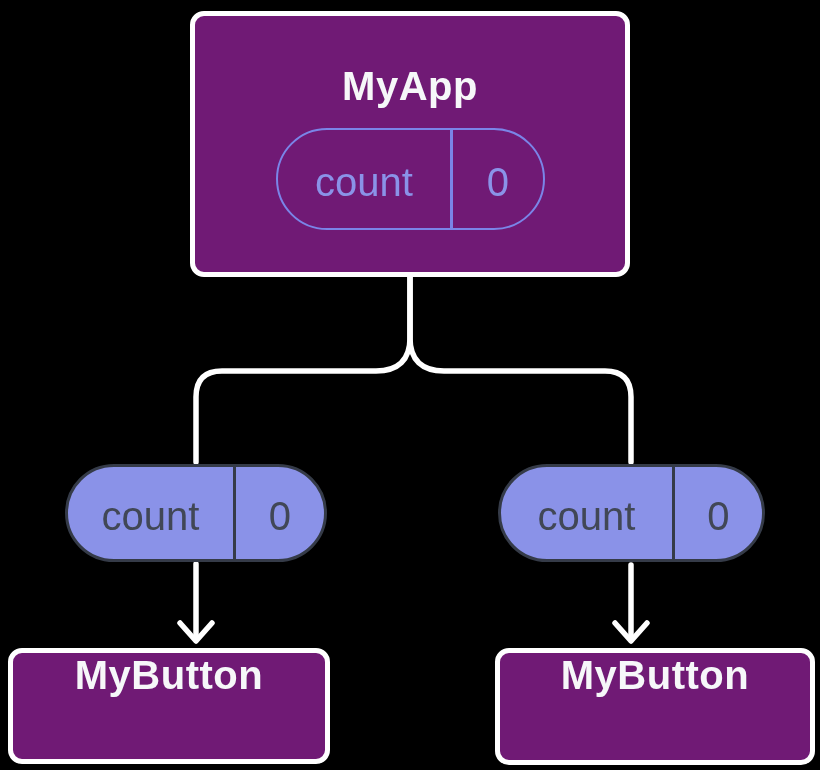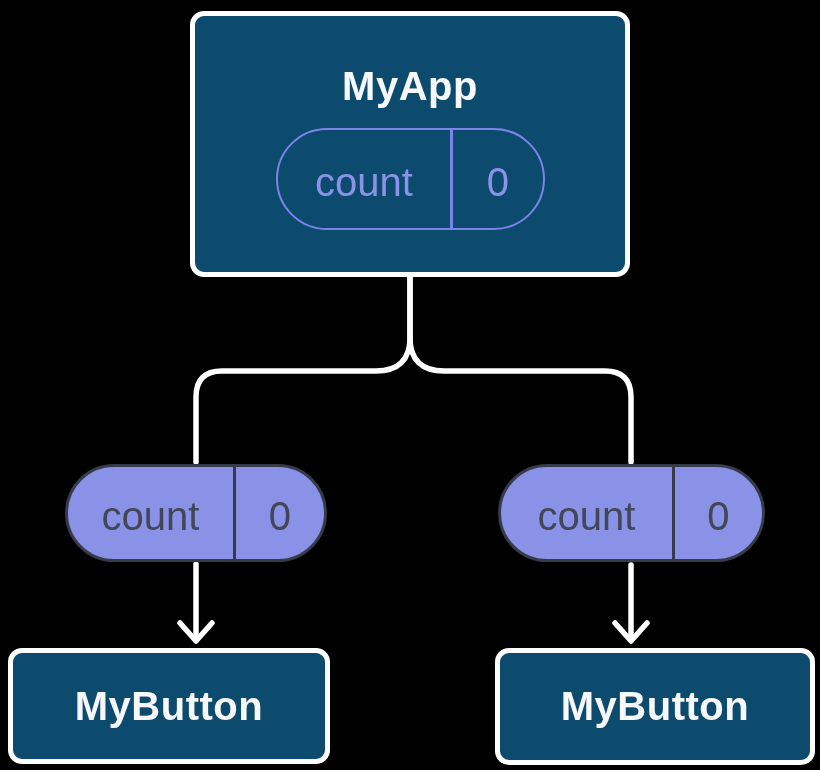--- a/index.html
+++ b/index.html
@@ -23,21 +23,21 @@
   }
   .wires path {
     fill: none;
     stroke: #ffffff;
     stroke-width: 5.5;
     stroke-linecap: round;
     stroke-linejoin: round;
   }
   .node {
     position: absolute;
-    background: #0c4a6e;
+    background: #701a75;
     border: 5px solid #ffffff;
     border-radius: 14px;
     box-sizing: border-box;
     z-index: 2;
   }
   .app-box {
     left: 190px;
     top: 11px;
     width: 440px;
     height: 266px;
@@ -103,21 +103,21 @@
   }
   .pill-left .pill-name { width: 165px; }
   .pill-right {
     left: 498px;
     top: 464px;
     width: 267px;
   }
   .pill-right .pill-name { width: 171px; }
   .button-box {
     display: flex;
-    align-items: center;
+    align-items: flex-start;
     justify-content: center;
   }
   .button-box .node-title {
     position: static;
   }
   .button-left {
     left: 8px;
     top: 648px;
     width: 322px;
     height: 116px;

